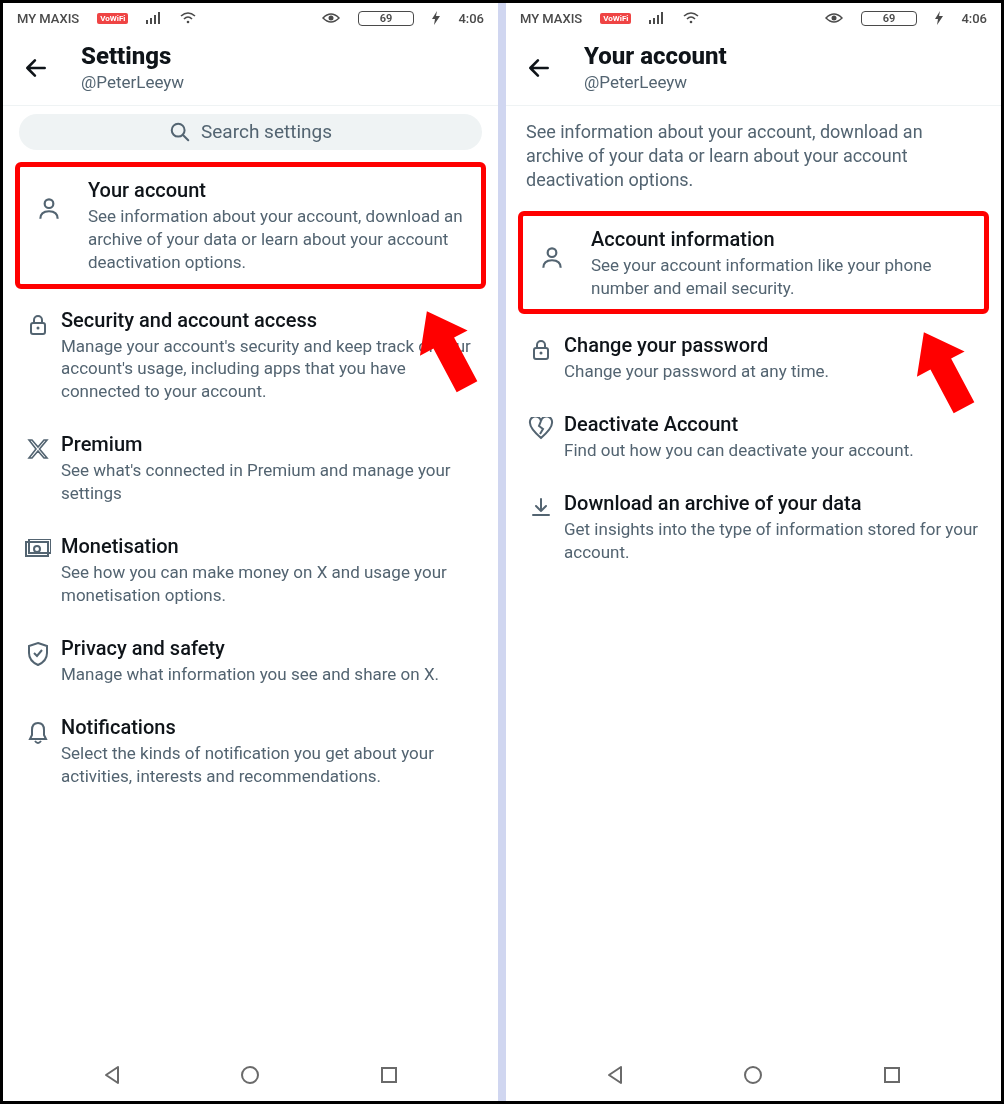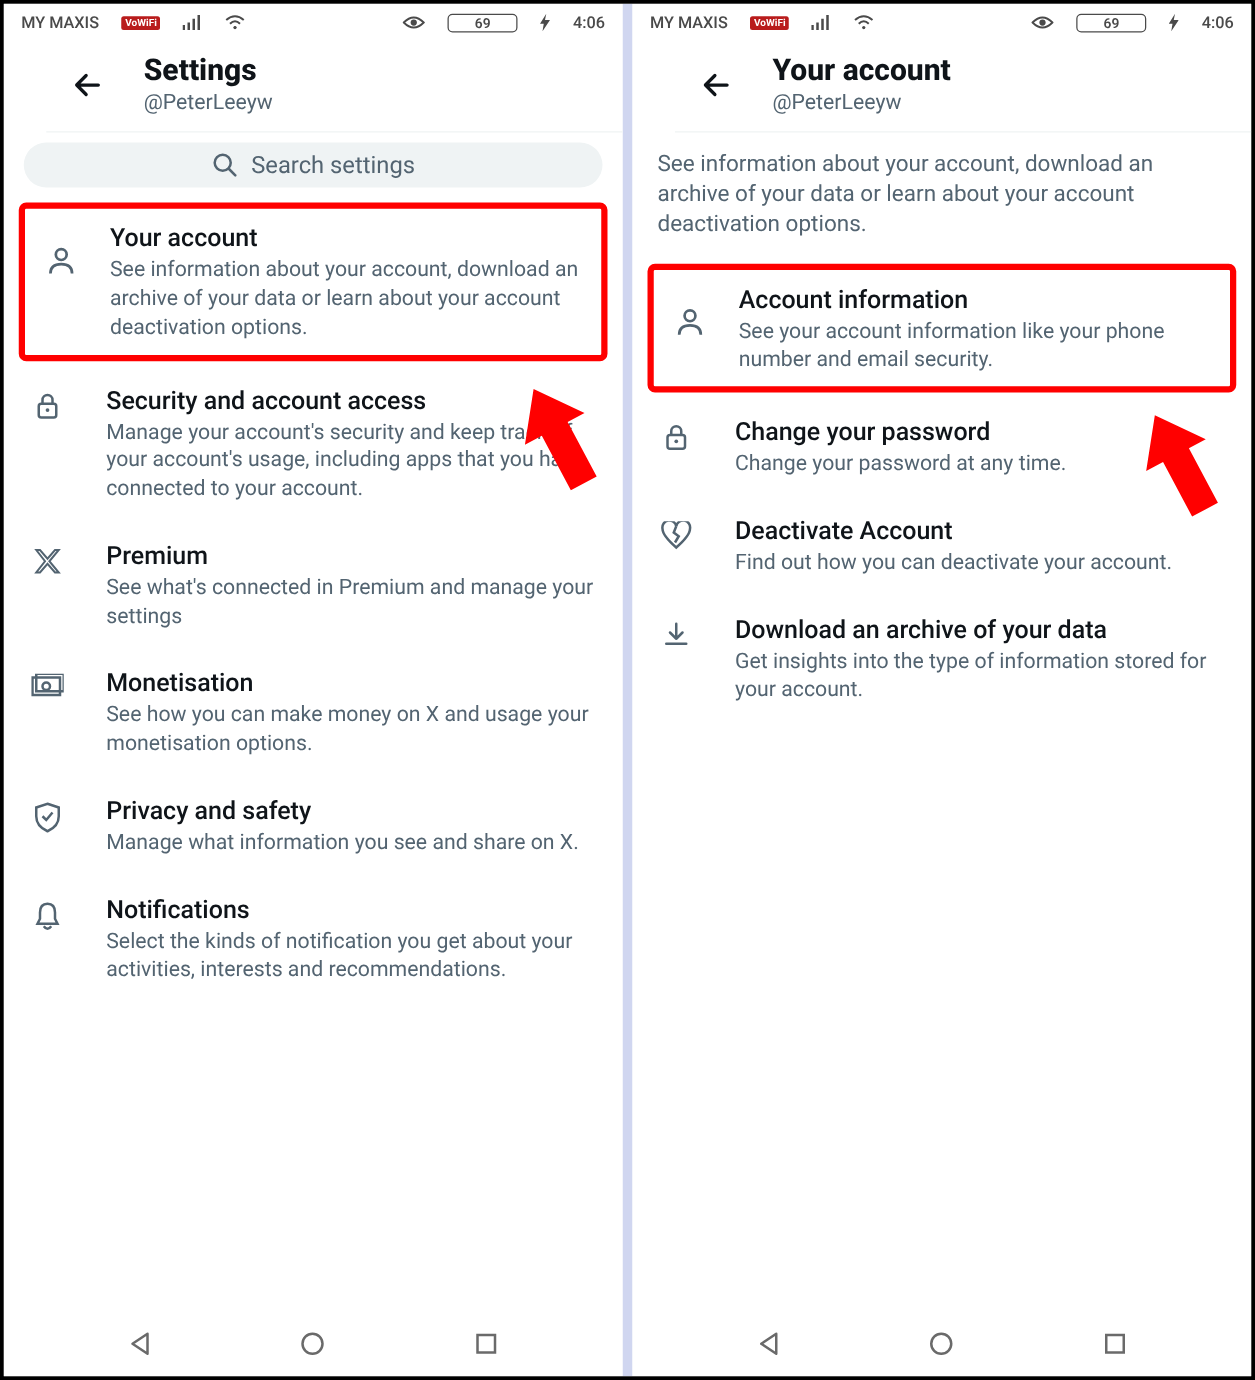--- a/index.html
+++ b/index.html
@@ -35,21 +35,21 @@
     font-size: 13px;
     color: #4a4a4a;
     font-weight: 500;
   }
   .status-left, .status-right {
     display: flex;
     align-items: center;
     gap: 18px;
   }
   .vowifi-badge {
-    background: #b91c1c;
+    background: #ef4444;
     color: #fff;
     font-size: 8px;
     padding: 1px 3px;
     border-radius: 2px;
     font-weight: 700;
   }
   .signal-icon, .wifi-icon, .eye-icon, .bolt-icon {
     display: inline-flex;
   }
   .battery-badge {
@@ -59,21 +59,20 @@
     font-size: 11px;
     font-weight: 600;
   }
   
   .header {
     display: flex;
     align-items: center;
     padding: 10px 16px 12px 16px;
     gap: 28px;
     border-bottom: 1px solid #eff3f4;
-    margin-left: 34px;
   }
   .back-arrow {
     width: 34px; height: 34px;
     display:flex; align-items:center; justify-content:center;
     cursor:pointer;
   }
   .header-titles { flex:1; }
   .header-title {
     font-size: 24px;
     font-weight: 800;
@@ -109,21 +108,21 @@
   }
   
   .list {
     flex: 1;
     overflow: hidden;
     position: relative;
   }
   .item {
     display: flex;
     align-items: flex-start;
-    gap: 32px;
+    gap: 8px;
     padding: 14px 20px 14px 20px;
     cursor: pointer;
   }
   .item-icon {
     width: 30px;
     flex-shrink: 0;
     margin-top: 6px;
     color: #536471;
     display:flex;
     justify-content:center;

